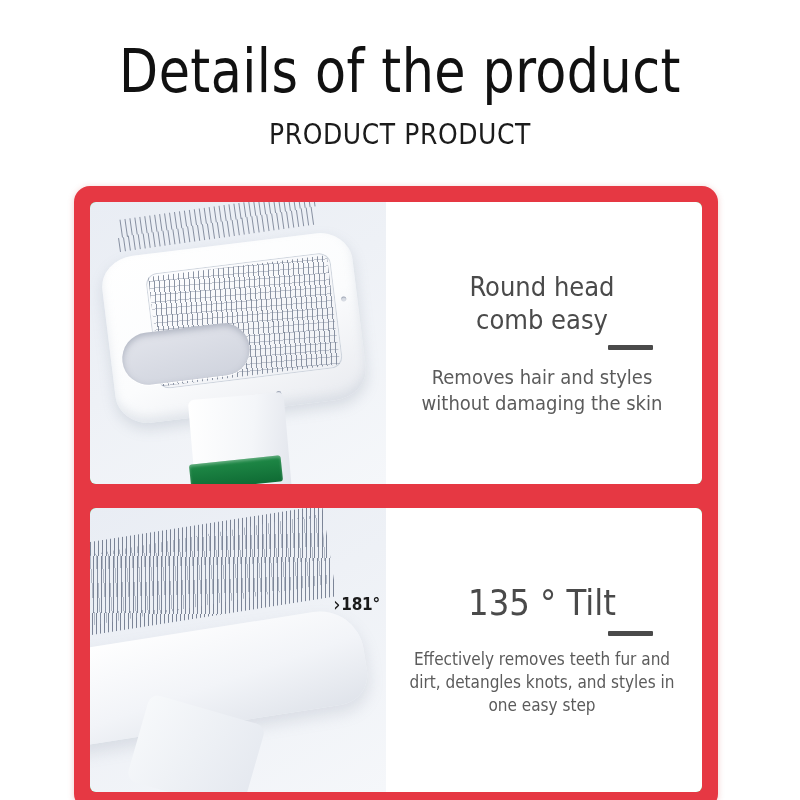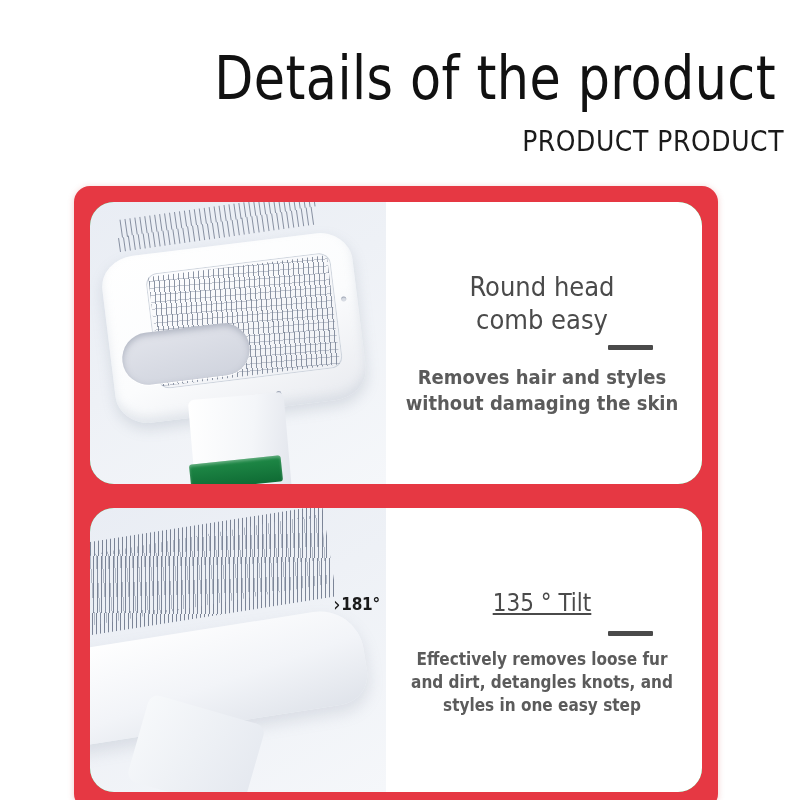--- a/index.html
+++ b/index.html
@@ -6,21 +6,21 @@
   * { margin:0; padding:0; box-sizing:border-box; }
   html, body {
     width:800px; height:800px;
     background:#ffffff;
     font-family:"DejaVu Sans", sans-serif;
     overflow:hidden;
   }
   .page { position:relative; width:800px; height:800px; background:#fff; }
 
   
-  .header { position:absolute; left:0; top:7px; width:800px; text-align:right; }
+  .header { position:absolute; left:0; top:0; width:800px; text-align:center; }
   .page-title {
     font-family:"DejaVu Sans Condensed","Liberation Sans", sans-serif;
     font-size:60px; line-height:62px; font-weight:400;
     color:#111111; letter-spacing:0.5px;
     margin-top:40px;
     transform:scaleX(0.94); transform-origin:center;
   }
   .page-subtitle {
     font-family:"DejaVu Sans Condensed","Liberation Sans", sans-serif;
     font-size:29px; line-height:32px; font-weight:400;
@@ -34,21 +34,21 @@
     position:absolute; left:74px; top:186px;
     width:644px; height:622px;
     background:#e63843;
     border-radius:16px 16px 14px 14px;
     box-shadow:0 1px 6px rgba(200,60,60,.25);
   }
 
   
   .panel {
     position:absolute; left:16px; width:612px;
-    background:#22c55e; border-radius:24px; overflow:hidden;
+    background:#22c55e; border-radius:6px; overflow:hidden;
     display:flex;
   }
   .panel-top    { top:16px;  height:282px; }
   .panel-bottom { top:322px; height:284px; }
 
   .panel-photo {
     position:relative; width:296px; height:100%;
     background:linear-gradient(150deg,#e9edf4 0%, #eef1f6 45%, #f5f7fa 100%);
     overflow:hidden; flex:none;
   }
@@ -56,28 +56,28 @@
     position:relative; flex:1; background:#ffffff;
     display:flex; flex-direction:column; justify-content:center;
     padding:0 18px 0 14px;
   }
 
   .feature-title {
     font-family:"DejaVu Sans Condensed","Liberation Sans", sans-serif;
     font-size:27px; line-height:33px; font-weight:400;
     color:#4a4a4a; text-align:center;
   }
-  .feature-title.big { font-size:24px; line-height:38px;text-decoration:underline; }
+  .feature-title.big { font-size:36px; line-height:38px; }
   .rule {
     width:45px; height:5px; background:#4a4a4a;
     align-self:flex-end; margin:9px 31px 0 0; border-radius:1px;
   }
   .feature-desc {
     font-family:"DejaVu Sans Condensed","Liberation Sans", sans-serif;
-    font-size:20px; line-height:26px; font-weight:700;
+    font-size:20px; line-height:26px; font-weight:400;
     color:#5b5b5b; text-align:center; margin-top:14px;
   }
   .feature-desc.small { font-size:17px; line-height:23px; margin-top:12px; }
 
   
   .brush-a { position:absolute; left:-6px; top:6px; width:320px; height:290px; }
   .head-body {
     position:absolute; left:24px; top:36px; width:252px; height:168px;
     background:linear-gradient(160deg,#ffffff 0%, #fbfcfd 55%, #e8eaef 100%);
     border-radius:34px/30px;
@@ -206,18 +206,18 @@
         </div>
         <div class="angle-label">
           <span class="angle-chevron">›</span>
           <span>181°</span>
         </div>
       </div>
 
       <div class="panel-text">
         <div class="feature-title big">135 ° Tilt</div>
         <div class="rule"></div>
-        <div class="feature-desc small">Effectively removes loose fur and dirt, detangles knots, and styles in one easy step</div>
+        <div class="feature-desc small">Effectively removes teeth fur and dirt, detangles knots, and styles in one easy step</div>
       </div>
     </div>
 
   </div>
 </div>
 
 </body></html>

